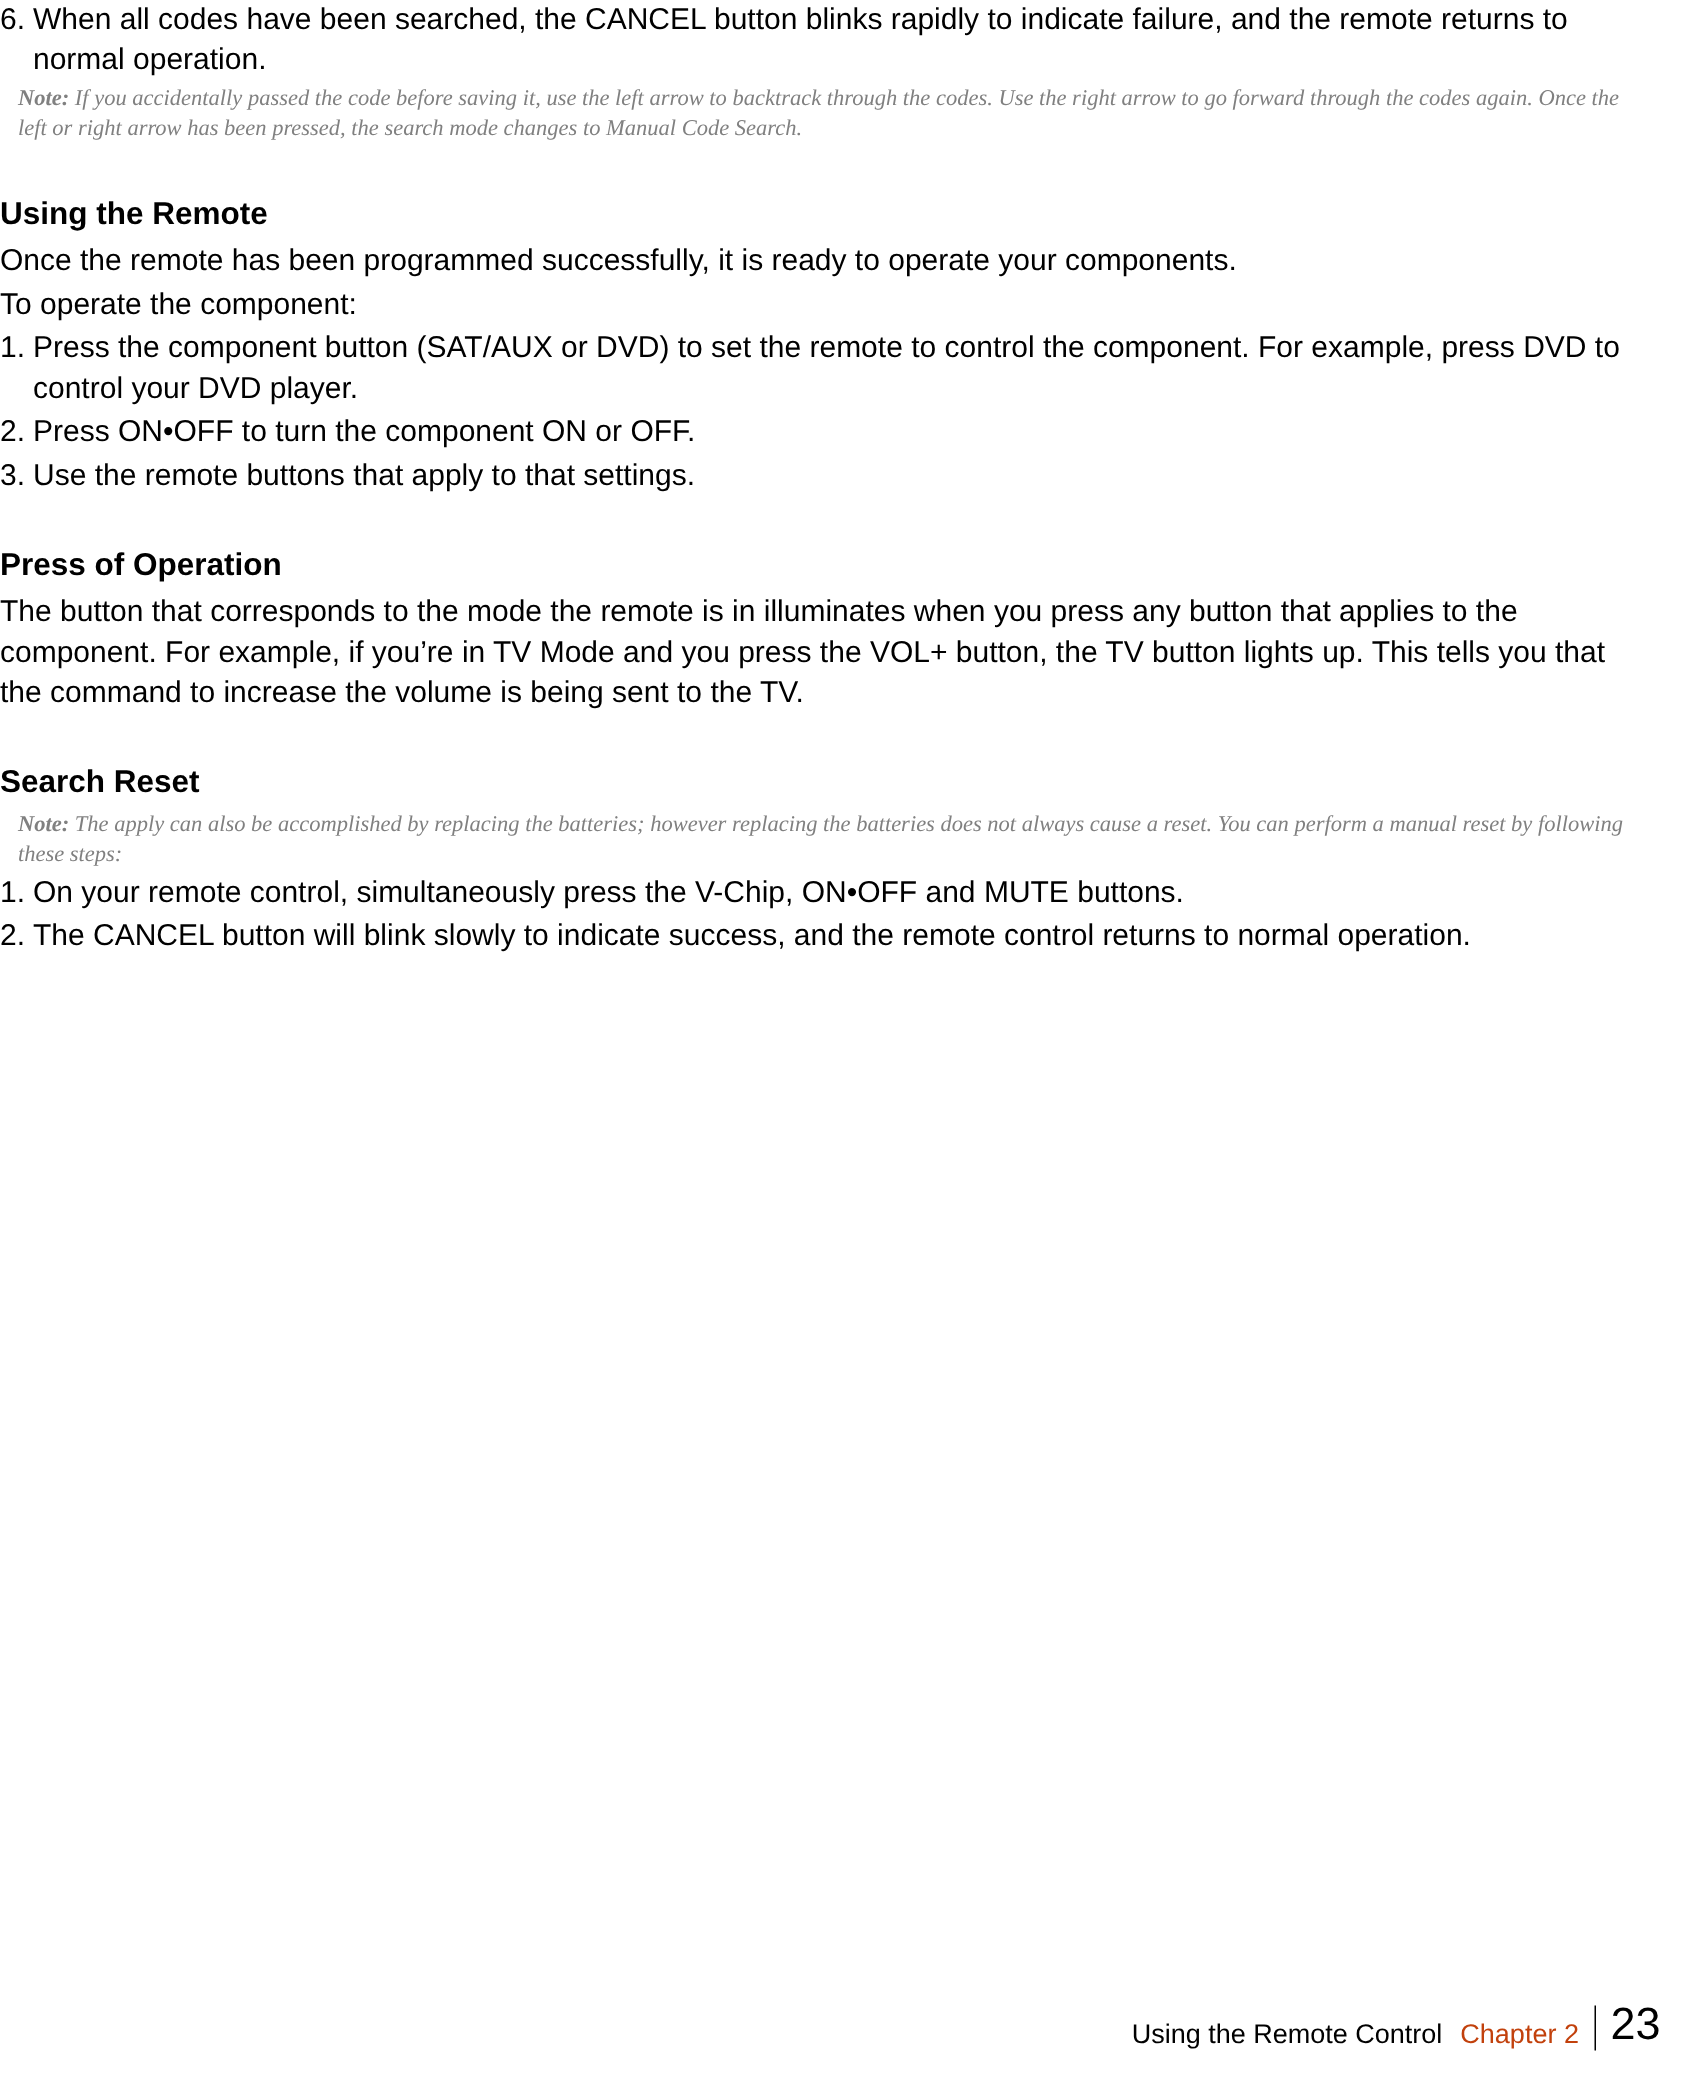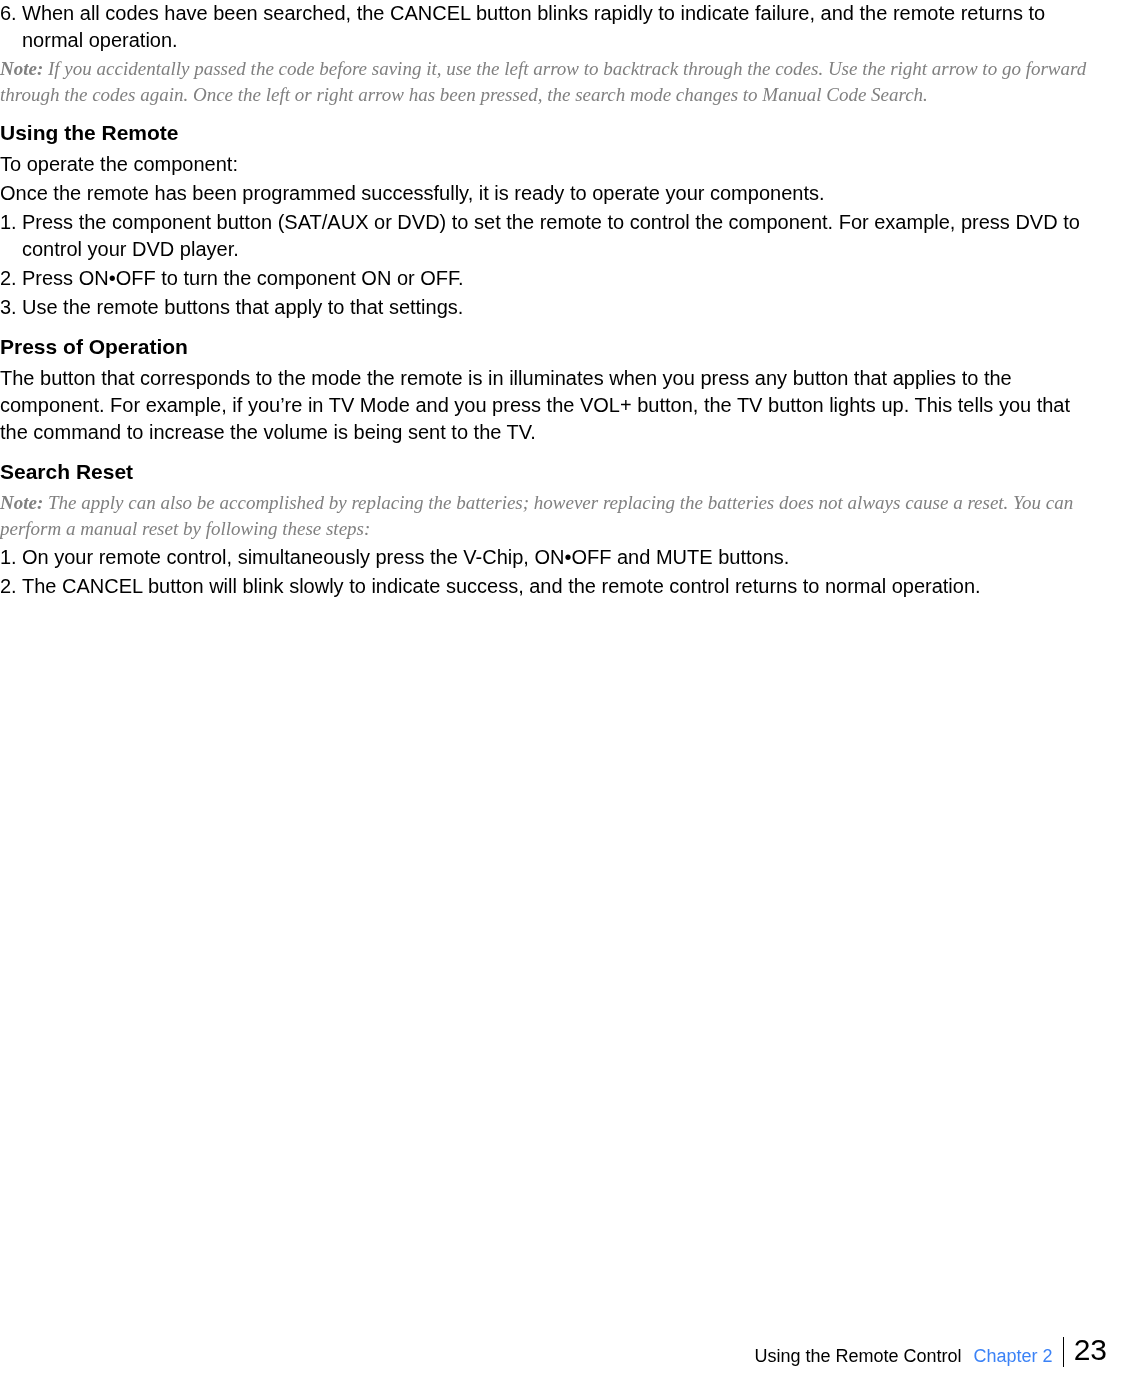--- a/index.html
+++ b/index.html
@@ -32,51 +32,52 @@
     width: 22px;
     flex: 0 0 22px;
   }
   .list-hang .text {
     flex: 1;
   }
   .note {
     font-family: Georgia, 'Times New Roman', serif;
     font-style: italic;
     color: #808080;
-    font-size: 19px;
+    font-size: 15px;
     line-height: 1.35;
     margin: 2px 0;
+    padding-left: 12px;
   }
   .note .note-label {
     font-weight: bold;
     color: #808080;
   }
   .heading {
     font-family: Verdana, Geneva, sans-serif;
     font-weight: bold;
     font-size: 21px;
-    margin: 14px 0 6px 0;
+    margin: 34px 0 6px 0;
   }
   .section-block {
     margin-bottom: 2px;
   }
   .footer {
     position: absolute;
     bottom: 20px;
     right: 20px;
     display: flex;
     align-items: flex-end;
     font-size: 18px;
   }
   .footer .section-name {
     color: #000;
     margin-right: 12px;
   }
   .footer .chapter {
-    color: #3b82f6;
+    color: #c2410c;
     margin-right: 10px;
   }
   .footer .divider {
     width: 1px;
     height: 30px;
     background: #000;
     margin-right: 10px;
   }
   .footer .page-num {
     font-family: Arial, Helvetica, sans-serif;
@@ -93,22 +94,22 @@
   <div class="body-text list-hang">
     <div class="num">6.</div>
     <div class="text">When all codes have been searched, the CANCEL button blinks rapidly to indicate failure, and the remote returns to normal operation.</div>
   </div>
 
   <div class="note">
     <span class="note-label">Note:</span><span> If you accidentally passed the code before saving it, use the left arrow to backtrack through the codes. Use the right arrow to go forward through the codes again. Once the left or right arrow has been pressed, the search mode changes to Manual Code Search.</span>
   </div>
 
   <div class="heading">Using the Remote</div>
+  <div class="body-text section-block">Once the remote has been programmed successfully, it is ready to operate your components.</div>
   <div class="body-text section-block">To operate the component:</div>
-  <div class="body-text section-block">Once the remote has been programmed successfully, it is ready to operate your components.</div>
 
   <div class="body-text list-hang">
     <div class="num">1.</div>
     <div class="text">Press the component button (SAT/AUX or DVD) to set the remote to control the component. For example, press DVD to control your DVD player.</div>
   </div>
   <div class="body-text list-hang">
     <div class="num">2.</div>
     <div class="text">Press ON•OFF to turn the component ON or OFF.</div>
   </div>
   <div class="body-text list-hang">

